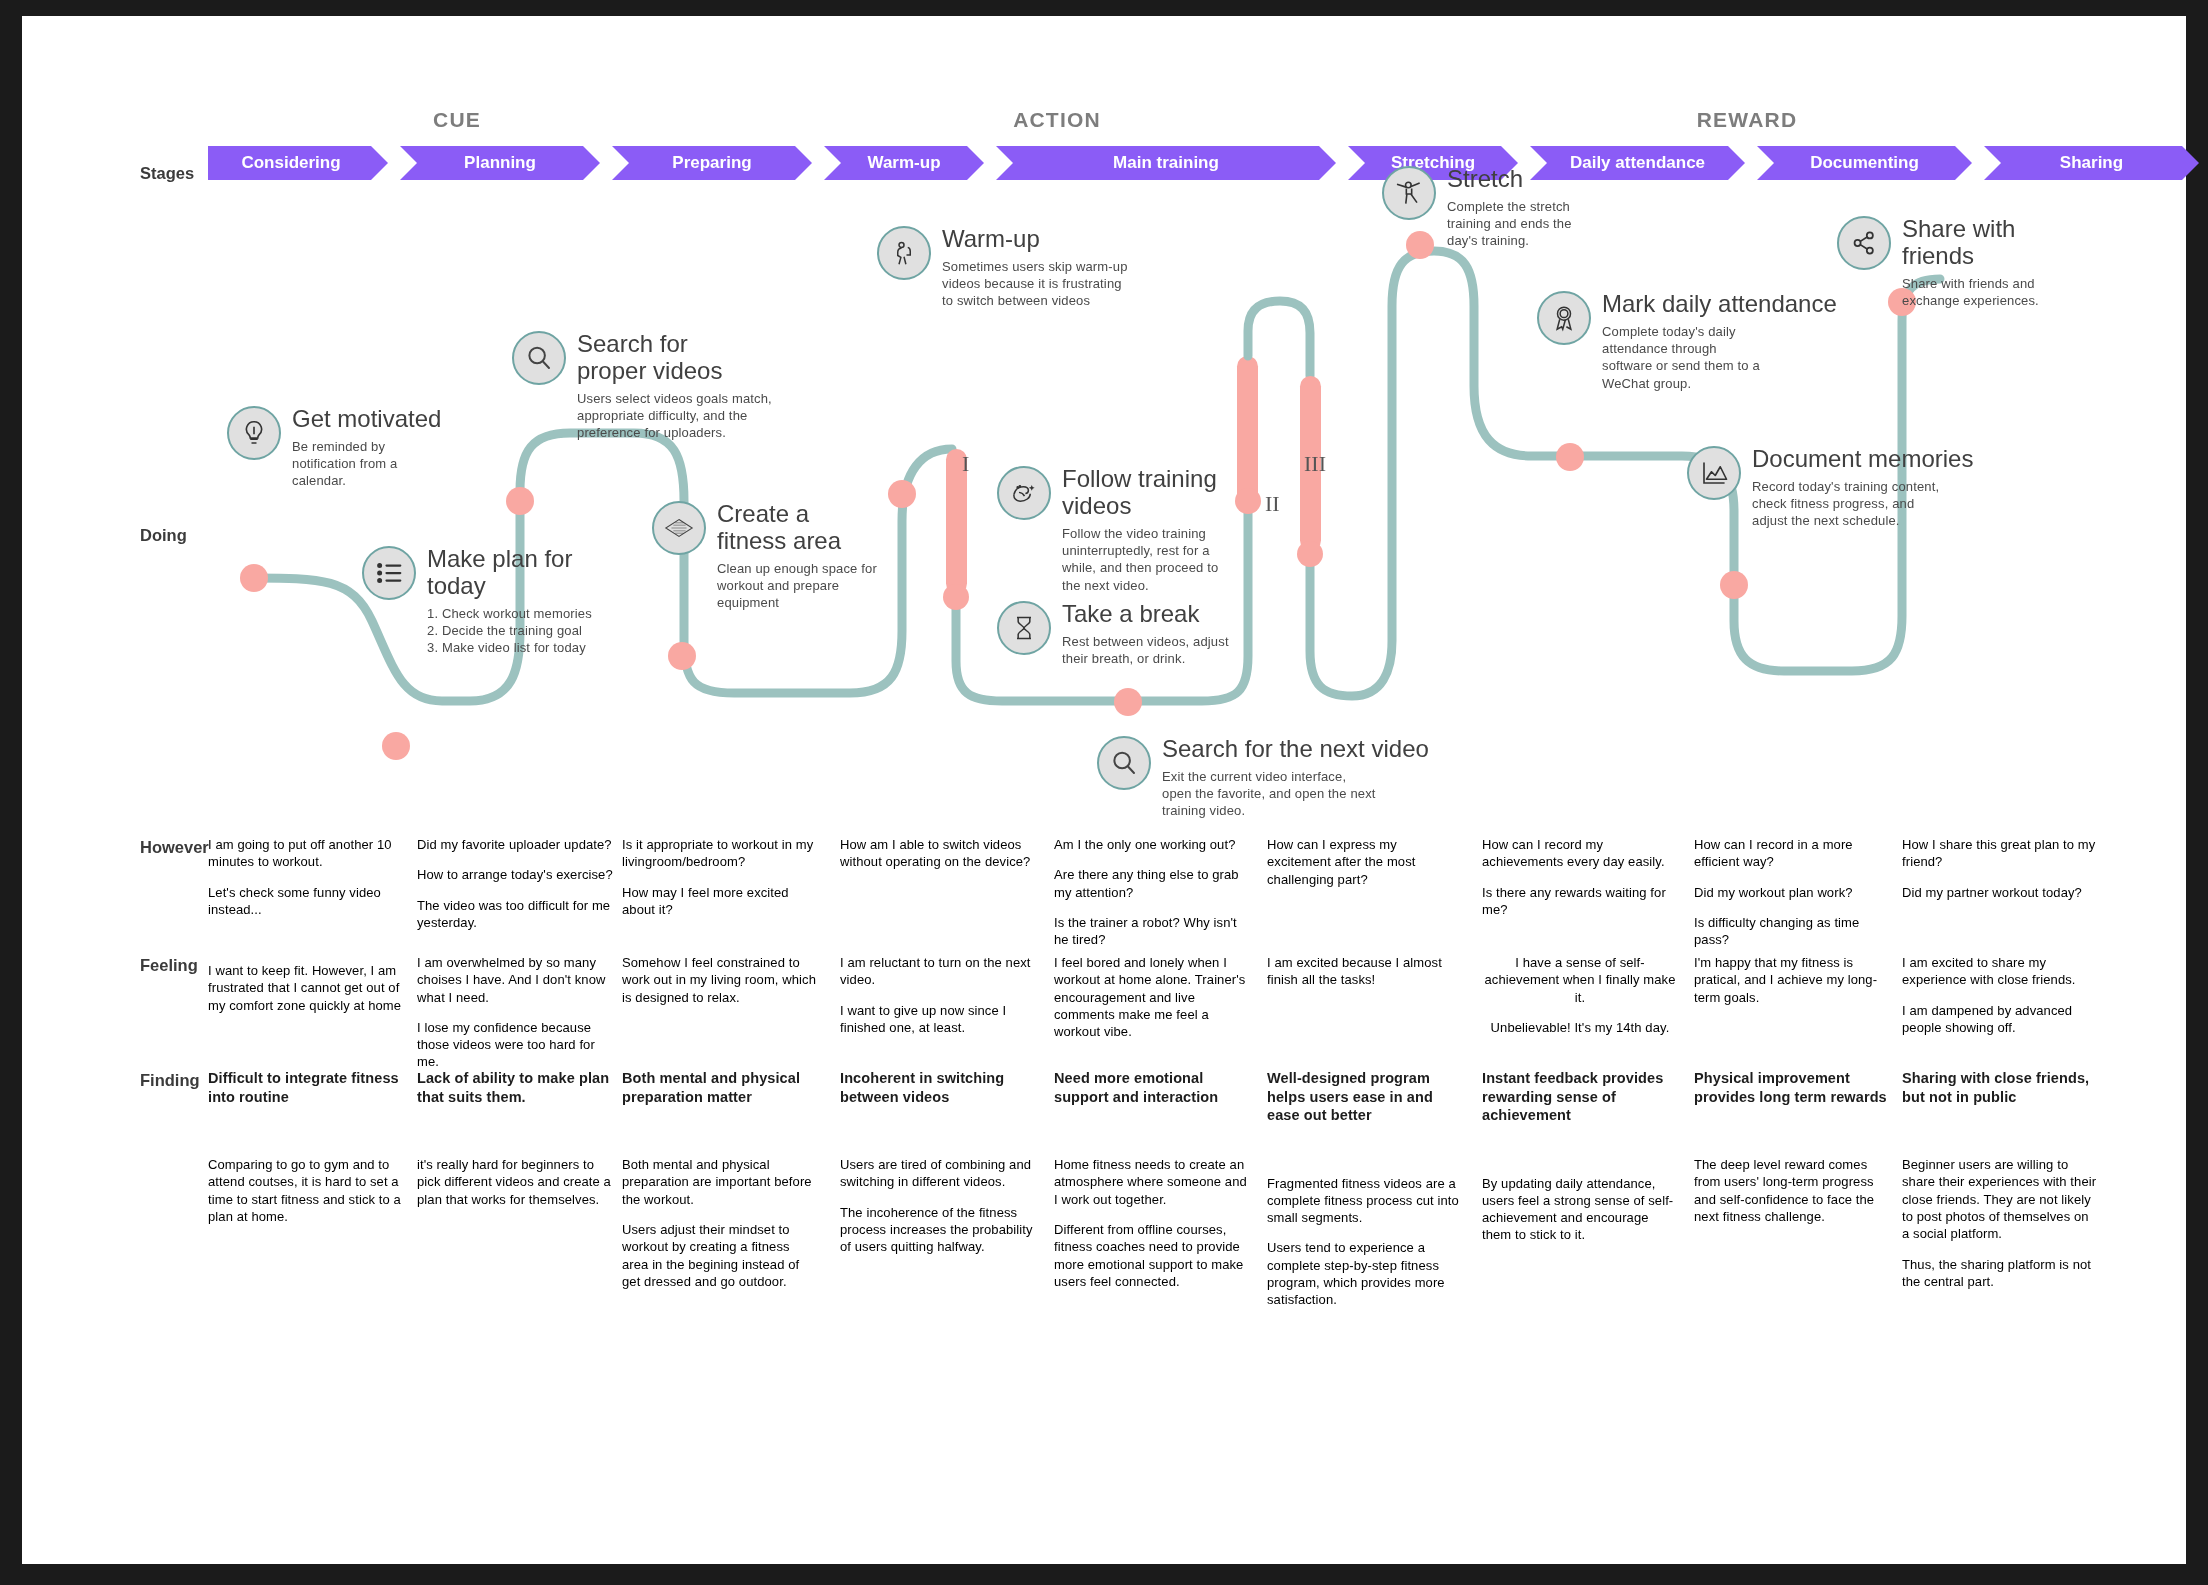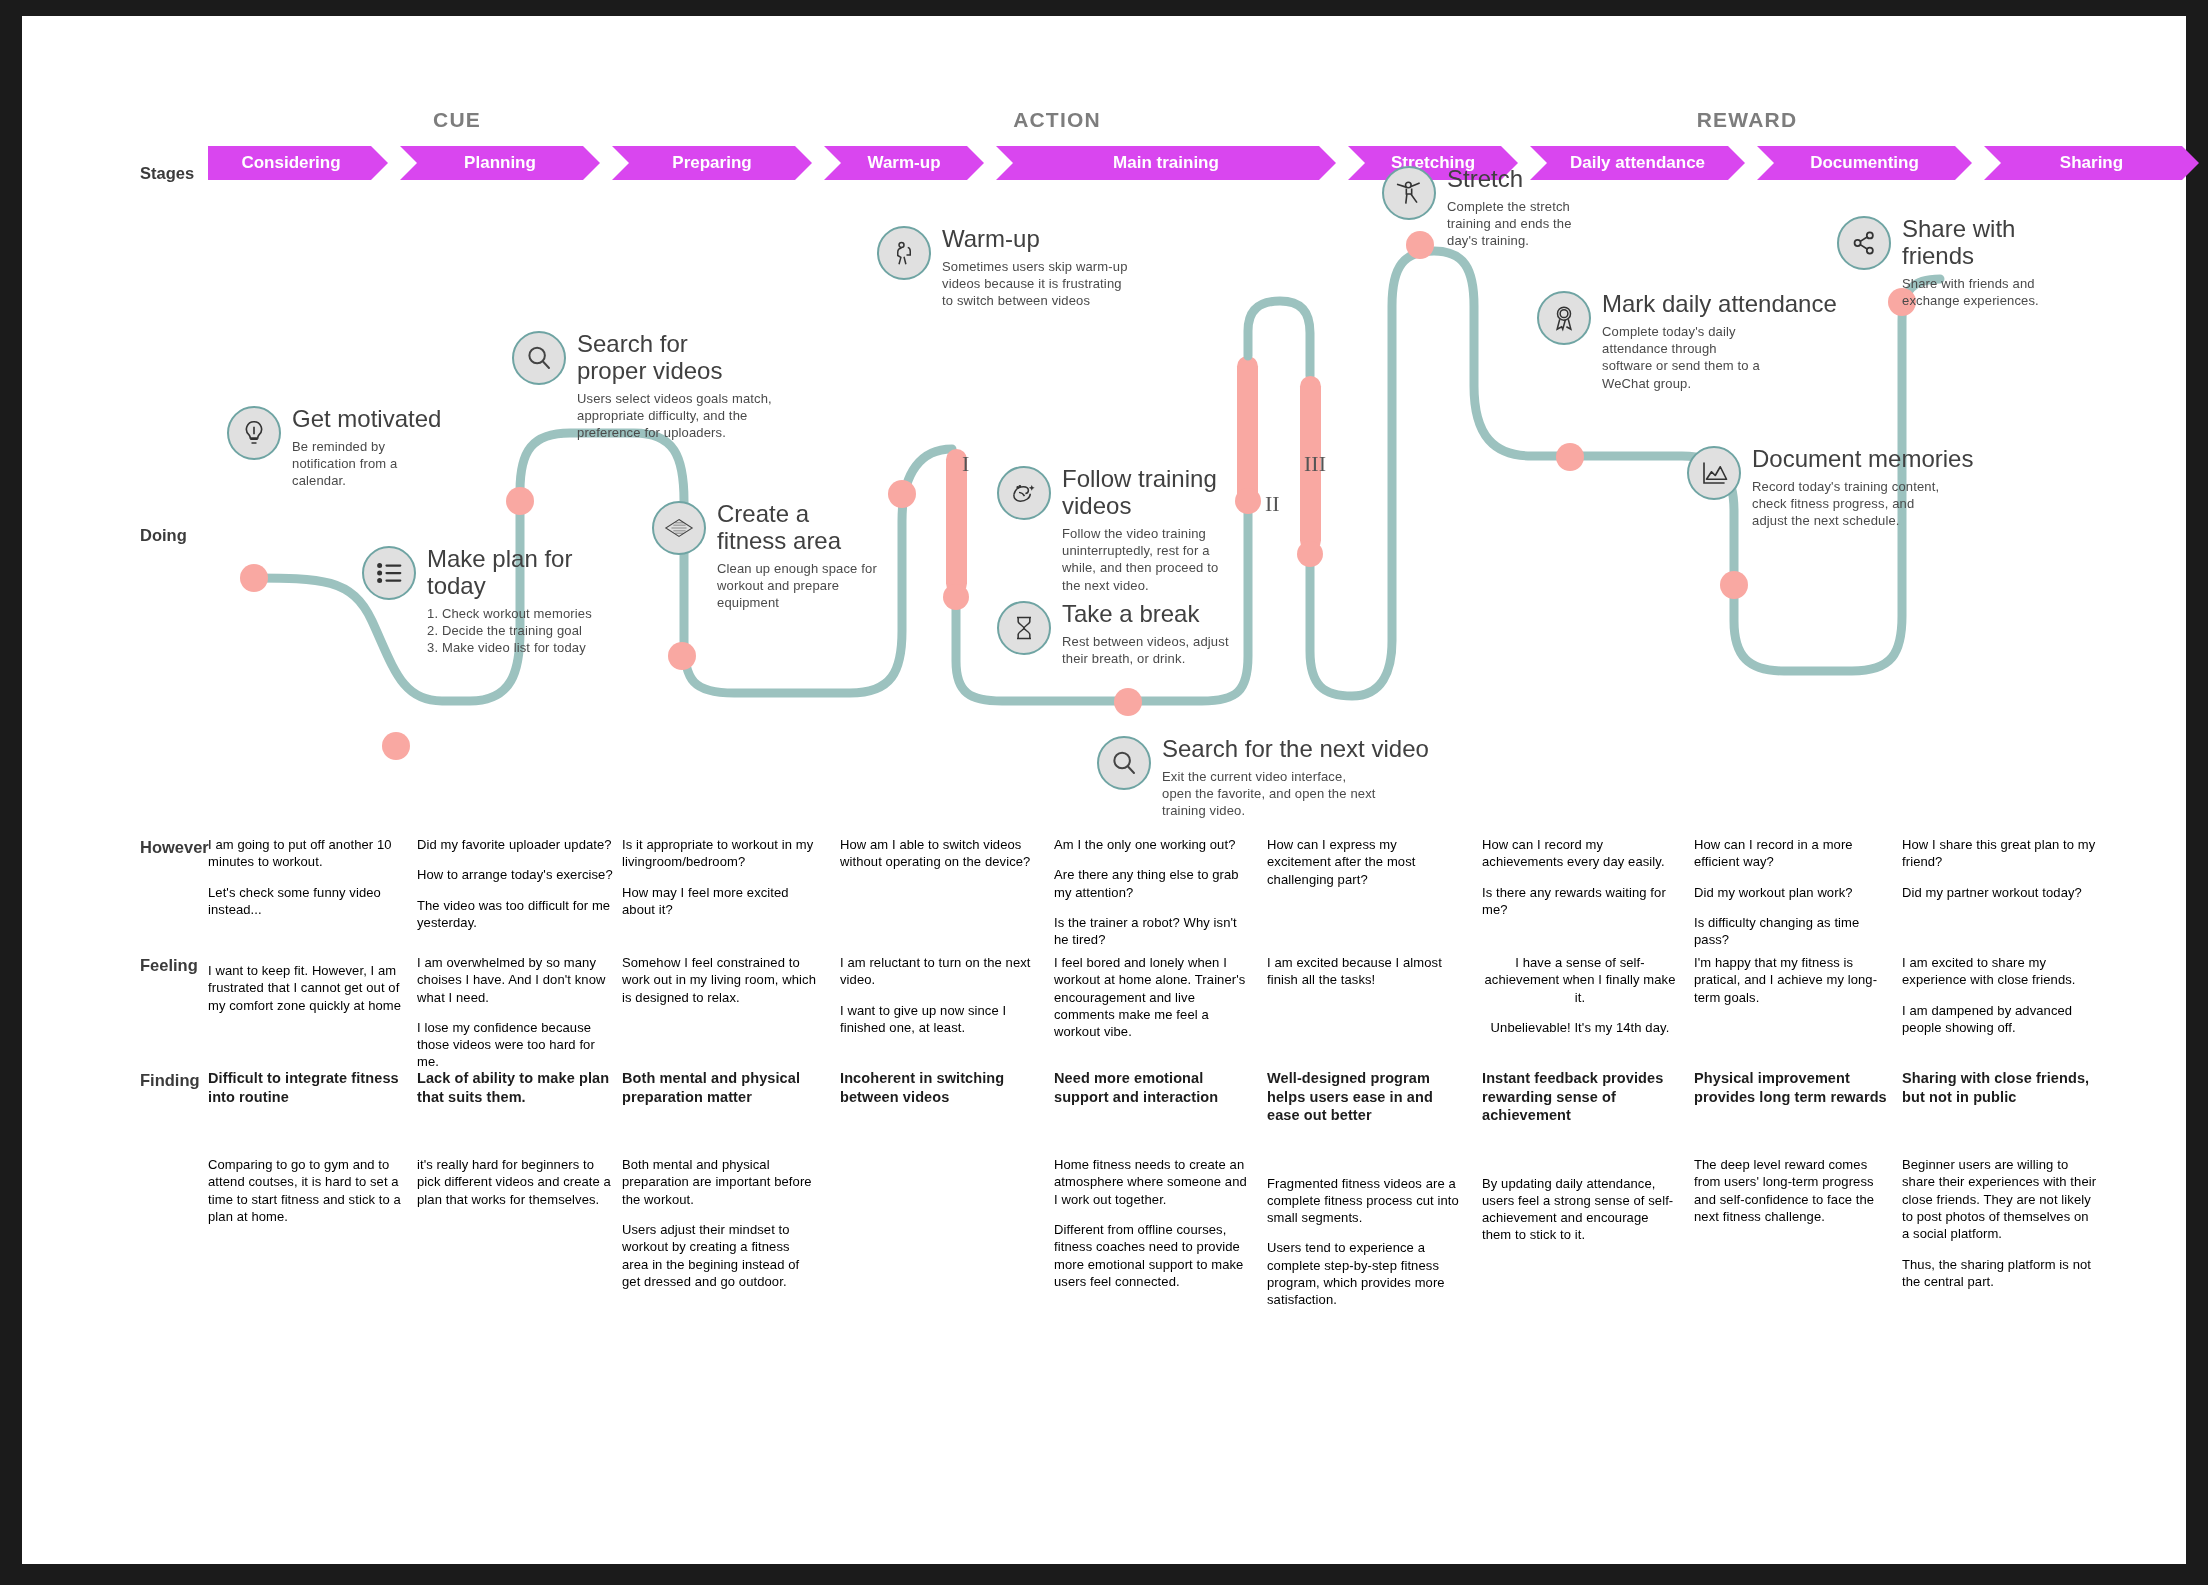--- a/index.html
+++ b/index.html
@@ -36,21 +36,21 @@
   #stage-chevrons {
     position:absolute;
     left:186px; top:130px;
     height:34px;
     display:flex;
     align-items:stretch;
   }
   .chev {
     position:relative;
     height:34px;
-    background:#d946ef;
+    background:#8b5cf6;
     display:flex;
     align-items:center;
     justify-content:center;
     margin-right:12px;
     color:#fff;
     font-size:17px;
     font-weight:bold;
     clip-path: polygon(0 0, calc(100% - 17px) 0, 100% 50%, calc(100% - 17px) 100%, 0 100%);
     padding-right:14px;
   }
@@ -510,20 +510,24 @@
         </div>
         <div class="cell" style="left: 600px; top: 0px;">
           <div class="finding-head">Both mental and physical preparation matter</div>
           <div class="finding-body">
             <div class="para">Both mental and physical preparation are important before the workout.</div>
             <div class="para">Users adjust their mindset to workout by creating a fitness area in the begining instead of get dressed and go outdoor.</div>
           </div>
         </div>
         <div class="cell" style="left: 818px; top: 0px;">
           <div class="finding-head">Incoherent in switching between videos</div>
+          <div class="finding-body">
+            <div class="para">Users are tired of combining and switching in different videos.</div>
+            <div class="para">The incoherence of the fitness process increases the probability of users quitting halfway.</div>
+          </div>
         </div>
         <div class="cell" style="left: 1032px; top: 0px;">
           <div class="finding-head">Need more emotional support and interaction</div>
           <div class="finding-body">
             <div class="para">Home fitness needs to create an atmosphere where someone and I work out together.</div>
             <div class="para">Different from offline courses, fitness coaches need to provide more emotional support to make users feel connected.</div>
           </div>
         </div>
         <div class="cell" style="left: 1245px; top: 0px;">
           <div class="finding-head">Well-designed program helps users ease in and ease out better</div>

